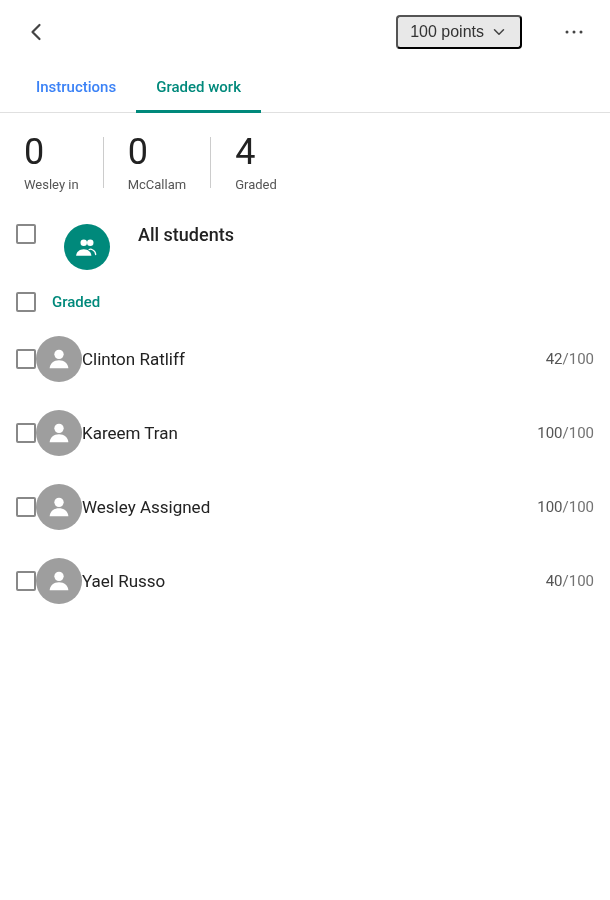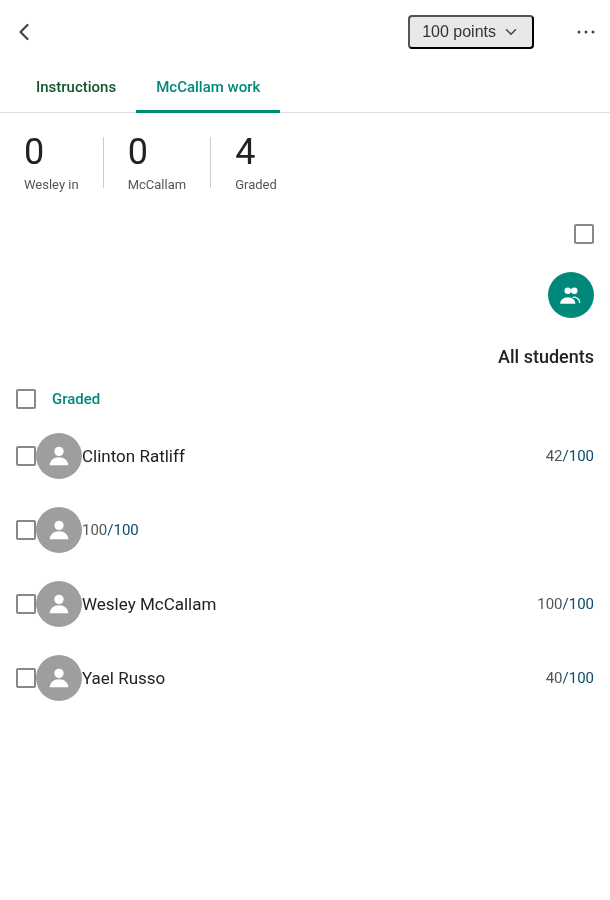--- a/index.html
+++ b/index.html
@@ -14,21 +14,21 @@
       font-family: 'Roboto', Arial, sans-serif;
       background: #fff;
       overflow: hidden;
     }
 
     
     .header {
       display: flex;
       align-items: center;
       justify-content: space-between;
-      padding: 12px 4px;
+      padding: 12px 16px;
       height: 64px;
     }
 
     .header-left {
       display: flex;
       align-items: center;
     }
 
     .back-button {
       background: none;
@@ -78,21 +78,21 @@
       padding: 0 16px;
     }
 
     .tab {
       padding: 14px 20px;
       font-size: 15px;
       font-weight: 500;
       cursor: pointer;
       border-bottom: 3px solid transparent;
       margin-bottom: -1px;
-      color: #14532d;
+      color: #3b82f6;
     }
 
     .tab.active {
       color: #00897b;
       border-bottom: 3px solid #00897b;
     }
 
     
     .stats-row {
       display: flex;
@@ -132,24 +132,23 @@
       margin-top: 4px;
     }
 
     
     .student-list {
       padding: 0 16px;
     }
 
     .all-students-row {
       display: flex;
-      align-items: flex-end;
+      align-items: flex-start;
       padding: 12px 0;
       gap: 28px;
-      flex-direction: column;
     }
 
     .checkbox {
       width: 20px;
       height: 20px;
       border: 2px solid #888;
       border-radius: 2px;
       background: #fff;
       cursor: pointer;
       flex-shrink: 0;
@@ -210,21 +209,21 @@
       color: #222;
       flex: 1;
     }
 
     .student-grade {
       font-size: 15px;
       color: #555;
     }
 
     .grade-total {
-      color: #0c4a6e;
+      color: #737373;
     }
 
     
     svg {
       display: block;
     }
   </style>
 </head>
 <body>
 
@@ -249,21 +248,21 @@
         <circle cx="5" cy="12" r="1.5" fill="#444"></circle>
         <circle cx="12" cy="12" r="1.5" fill="#444"></circle>
         <circle cx="19" cy="12" r="1.5" fill="#444"></circle>
       </svg>
     </button>
   </div>
 </div>
 
 <div class="tabs">
   <div class="tab">Instructions</div>
-  <div class="tab active">McCallam work</div>
+  <div class="tab active">Graded work</div>
 </div>
 
 <div class="stats-row">
   <div class="stat-item">
     <span class="stat-number">0</span>
     <span class="stat-label">Wesley in</span>
   </div>
   <div class="stat-divider"></div>
   <div class="stat-item">
     <span class="stat-number">0</span>
@@ -312,34 +311,35 @@
   </div>
 
   <div class="student-row">
     <div class="checkbox"></div>
     <div class="student-avatar">
       <svg width="28" height="28" viewBox="0 0 24 24" fill="white">
         <circle cx="12" cy="8" r="4"></circle>
         <path d="M4 20c0-4 3.6-7 8-7s8 3 8 7" fill="white"></path>
       </svg>
     </div>
+    <span class="student-name">Kareem Tran</span>
     <span class="student-grade">
       <span>100</span><span class="grade-total">/100</span>
     </span>
   </div>
 
   <div class="student-row">
     <div class="checkbox"></div>
     <div class="student-avatar">
       <svg width="28" height="28" viewBox="0 0 24 24" fill="white">
         <circle cx="12" cy="8" r="4"></circle>
         <path d="M4 20c0-4 3.6-7 8-7s8 3 8 7" fill="white"></path>
       </svg>
     </div>
-    <span class="student-name">Wesley McCallam</span>
+    <span class="student-name">Wesley Assigned</span>
     <span class="student-grade">
       <span>100</span><span class="grade-total">/100</span>
     </span>
   </div>
 
   <div class="student-row">
     <div class="checkbox"></div>
     <div class="student-avatar">
       <svg width="28" height="28" viewBox="0 0 24 24" fill="white">
         <circle cx="12" cy="8" r="4"></circle>

